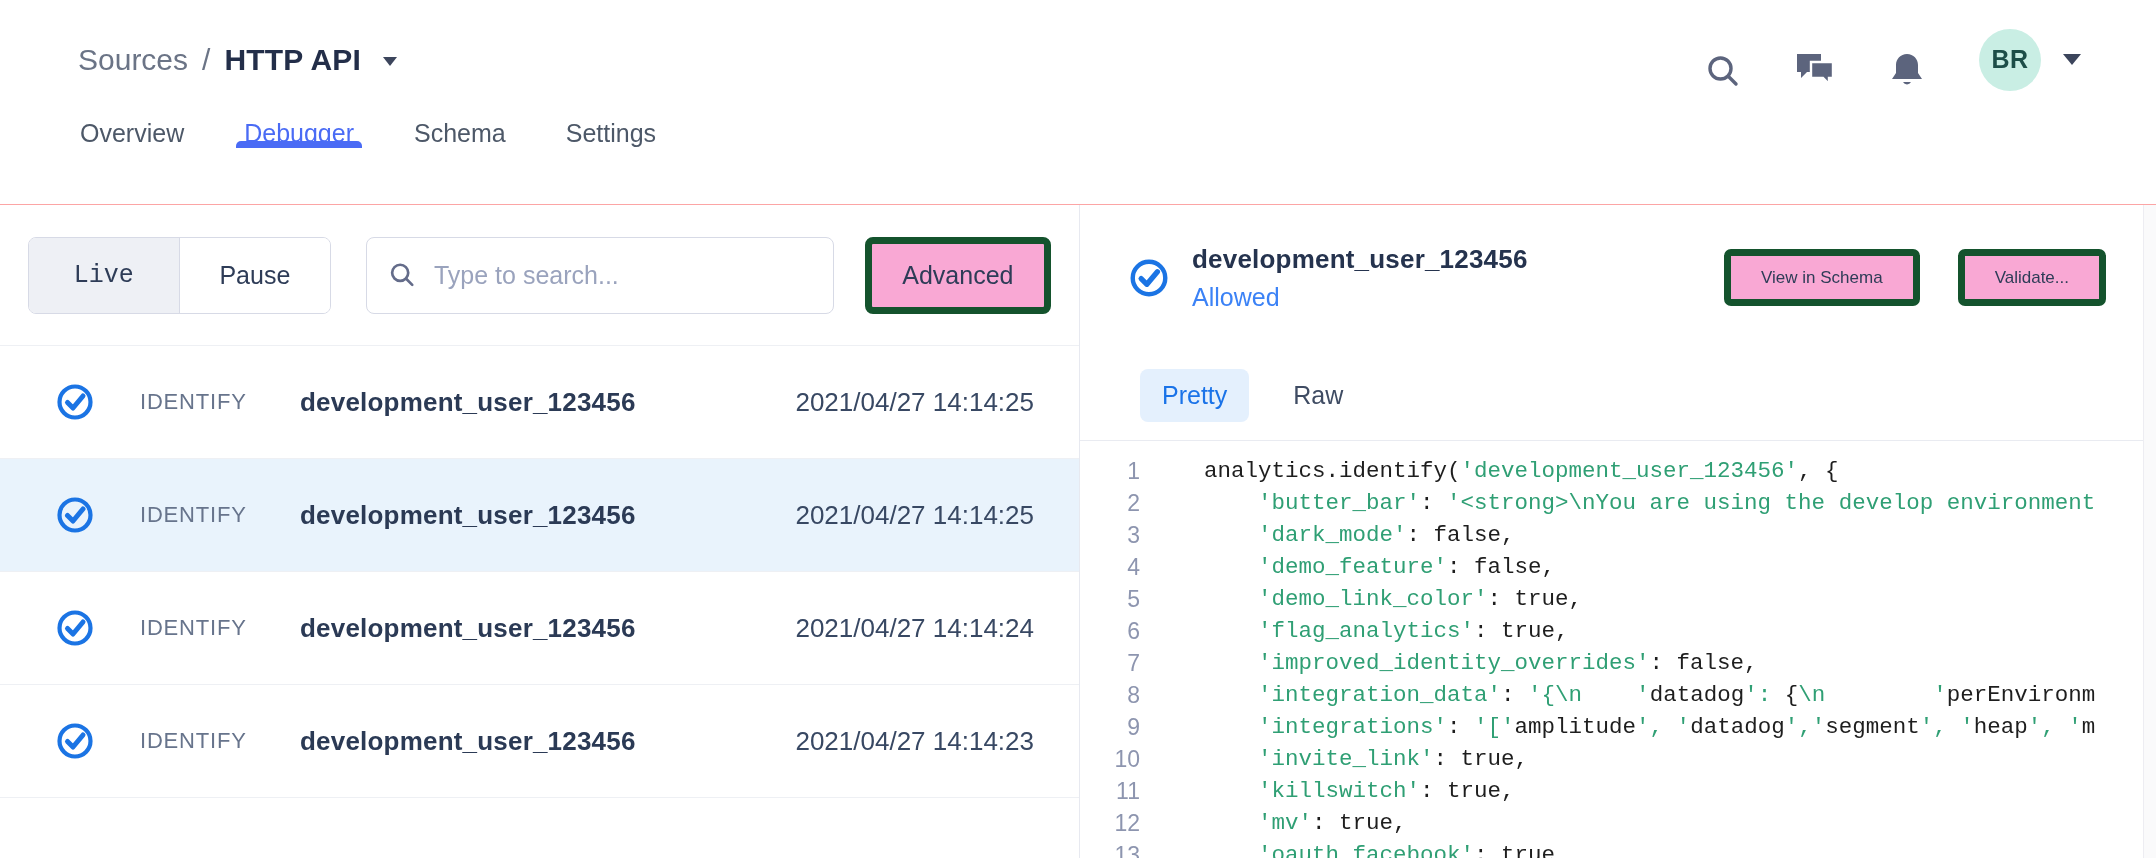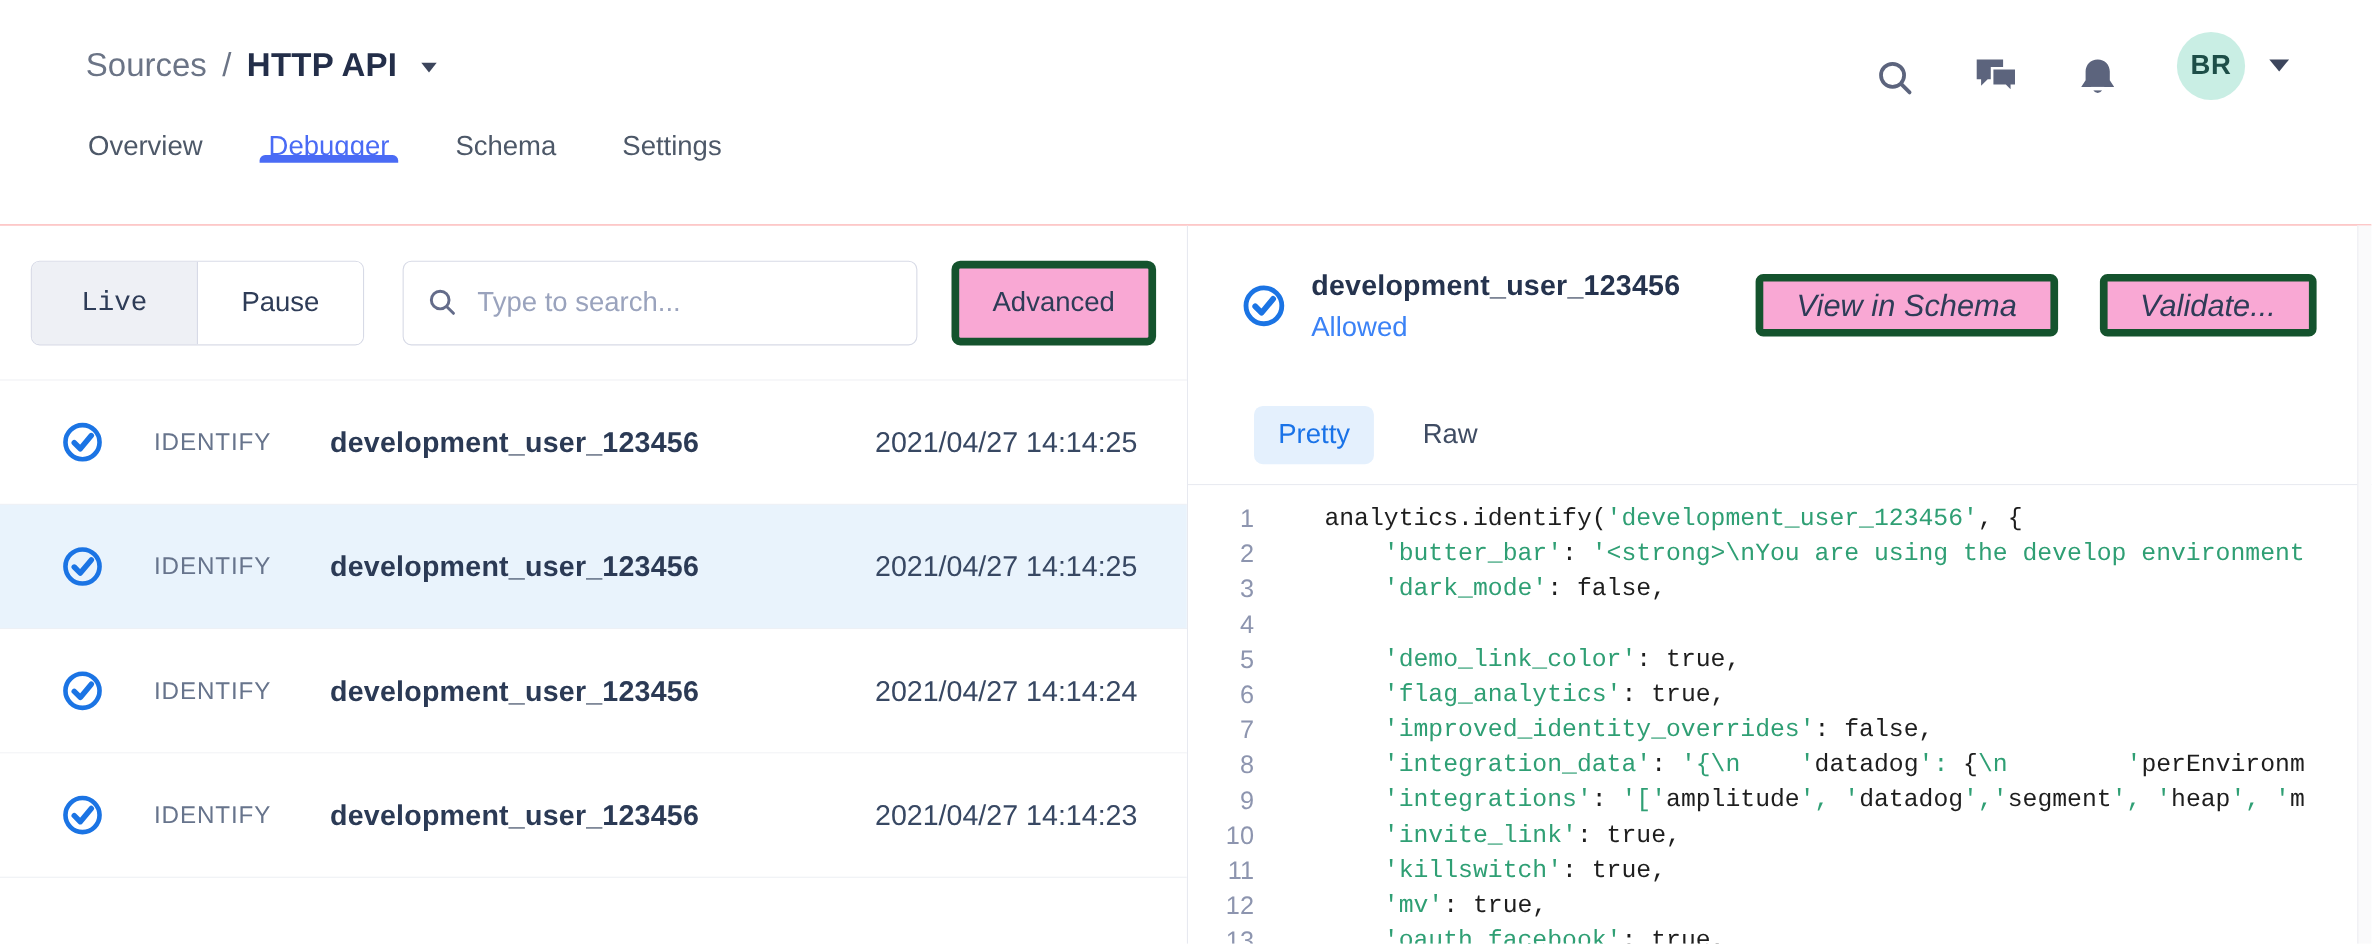--- a/index.html
+++ b/index.html
@@ -50,21 +50,21 @@
   .event-time { margin-right:45px; font-size:26px; color:#384863; }
 
   
   .right-panel { flex:1; display:flex; flex-direction:column; position:relative; min-width:0; }
   .detail-header { height:145px; display:flex; align-items:center; padding:0 50px 0 48px; flex:0 0 auto; }
   .detail-header .status { width:42px; height:42px; flex:0 0 auto; }
   .detail-titles { margin-left:22px; display:flex; flex-direction:column; gap:8px; }
   .detail-title { font-size:26px; font-weight:700; color:#25334e; letter-spacing:0.2px; }
   .detail-status { font-size:25px; color:#3b82f6; }
   .detail-buttons { margin-left:auto; display:flex; gap:38px; }
-  .detail-btn { height:57px; border-radius:7px; font-size:28px; padding:12px 30px;font-style:italic; }
+  .detail-btn { height:57px; border-radius:7px; font-size:17px; padding:12px 30px; }
 
   .detail-tabs { height:91px; display:flex; align-items:center; padding-left:20px; gap:0; border-bottom:1px solid #e9ebf1; flex:0 0 auto; }
   .dtab { font-size:25px; color:#3f4c63; padding:12px 22px; border-radius:8px; cursor:pointer;margin-left:40px; }
   .dtab.active { background:#e4f0fd; color:#1a73e8; font-weight:500; }
   .dtab + .dtab { margin-left:22px; }
 
   .code-panel { flex:1; overflow:hidden; padding-top:14px; position:relative; }
   .code-line { display:flex; height:32px; line-height:32px; white-space:pre; }
   .ln { width:60px; text-align:right; color:#8d95af; font-size:23px; flex:0 0 auto; font-family:"Liberation Sans",sans-serif; }
   .code-text { margin-left:64px; font-family:"Liberation Mono", monospace; font-size:22.5px; }
@@ -208,21 +208,21 @@
       <div class="detail-tabs">
         <div class="dtab active">Pretty</div>
         <div class="dtab">Raw</div>
       </div>
 
       <div class="code-panel">
         <div id="code-lines">
             <div class="code-line"><span class="ln">1</span><span class="code-text"><span class="k">analytics.identify(</span><span class="s">'development_user_123456'</span><span class="k">, {</span></span></div>
             <div class="code-line"><span class="ln">2</span><span class="code-text"><span class="k">    </span><span class="s">'butter_bar'</span><span class="k">: </span><span class="s">'&lt;strong&gt;\nYou are using the develop environment</span></span></div>
             <div class="code-line"><span class="ln">3</span><span class="code-text"><span class="k">    </span><span class="s">'dark_mode'</span><span class="k">: false,</span></span></div>
-            <div class="code-line"><span class="ln">4</span></div>
+            <div class="code-line"><span class="ln">4</span><span class="code-text"><span class="k">    </span><span class="s">'demo_feature'</span><span class="k">: false,</span></span></div>
             <div class="code-line"><span class="ln">5</span><span class="code-text"><span class="k">    </span><span class="s">'demo_link_color'</span><span class="k">: true,</span></span></div>
             <div class="code-line"><span class="ln">6</span><span class="code-text"><span class="k">    </span><span class="s">'flag_analytics'</span><span class="k">: true,</span></span></div>
             <div class="code-line"><span class="ln">7</span><span class="code-text"><span class="k">    </span><span class="s">'improved_identity_overrides'</span><span class="k">: false,</span></span></div>
             <div class="code-line"><span class="ln">8</span><span class="code-text"><span class="k">    </span><span class="s">'integration_data'</span><span class="k">: </span><span class="s">'{\n</span><span class="k">    </span><span class="s">'</span><span class="k">datadog</span><span class="s">':</span><span class="k"> {</span><span class="s">\n</span><span class="k">        </span><span class="s">'</span><span class="k">perEnvironm</span></span></div>
             <div class="code-line"><span class="ln">9</span><span class="code-text"><span class="k">    </span><span class="s">'integrations'</span><span class="k">: </span><span class="s">'['</span><span class="k">amplitude</span><span class="s">', '</span><span class="k">datadog</span><span class="s">','</span><span class="k">segment</span><span class="s">', '</span><span class="k">heap</span><span class="s">', '</span><span class="k">m</span></span></div>
             <div class="code-line"><span class="ln">10</span><span class="code-text"><span class="k">    </span><span class="s">'invite_link'</span><span class="k">: true,</span></span></div>
             <div class="code-line"><span class="ln">11</span><span class="code-text"><span class="k">    </span><span class="s">'killswitch'</span><span class="k">: true,</span></span></div>
             <div class="code-line"><span class="ln">12</span><span class="code-text"><span class="k">    </span><span class="s">'mv'</span><span class="k">: true,</span></span></div>
             <div class="code-line"><span class="ln">13</span><span class="code-text"><span class="k">    </span><span class="s">'oauth_facebook'</span><span class="k">: true,</span></span></div>
           </div>

